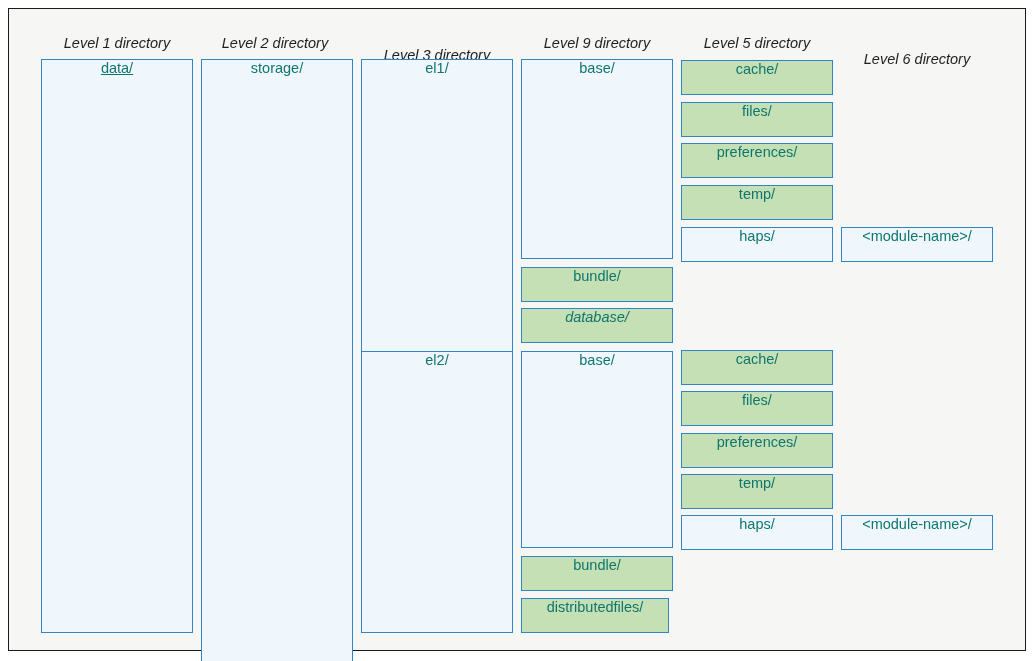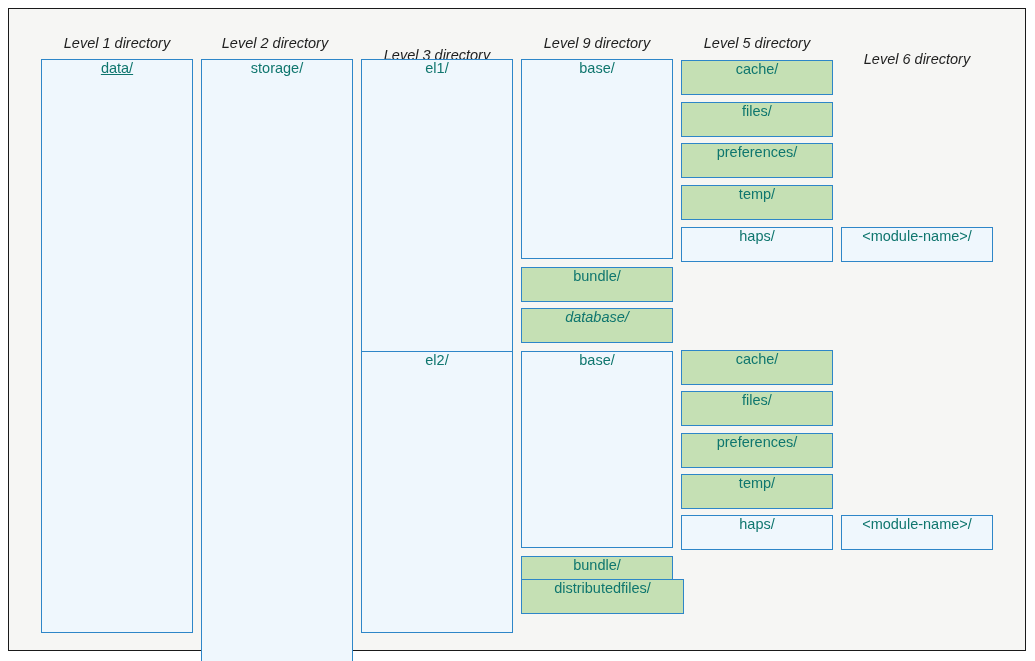--- a/index.html
+++ b/index.html
@@ -95,21 +95,21 @@
         </div>
         <div class="node green" style="left: 512px; top: 299px; width: 152px; height: 35px; font-style: italic;">
           <span class="node-label">database/</span>
         </div>
         <div class="node blue" style="left: 512px; top: 342px; width: 152px; height: 197px;">
           <span class="node-label">base/</span>
         </div>
         <div class="node green" style="left: 512px; top: 547px; width: 152px; height: 35px;">
           <span class="node-label">bundle/</span>
         </div>
-        <div class="node green" style="left: 512px; top: 570px; width: 163px; height: 35px;">
+        <div class="node green" style="left: 512px; top: 589px; width: 148px; height: 35px;">
           <span class="node-label">distributedfiles/</span>
         </div>
         <div class="node green" style="left: 672px; top: 51px; width: 152px; height: 35px;">
           <span class="node-label">cache/</span>
         </div>
         <div class="node green" style="left: 672px; top: 93px; width: 152px; height: 35px;">
           <span class="node-label">files/</span>
         </div>
         <div class="node green" style="left: 672px; top: 134px; width: 152px; height: 35px;">
           <span class="node-label">preferences/</span>

